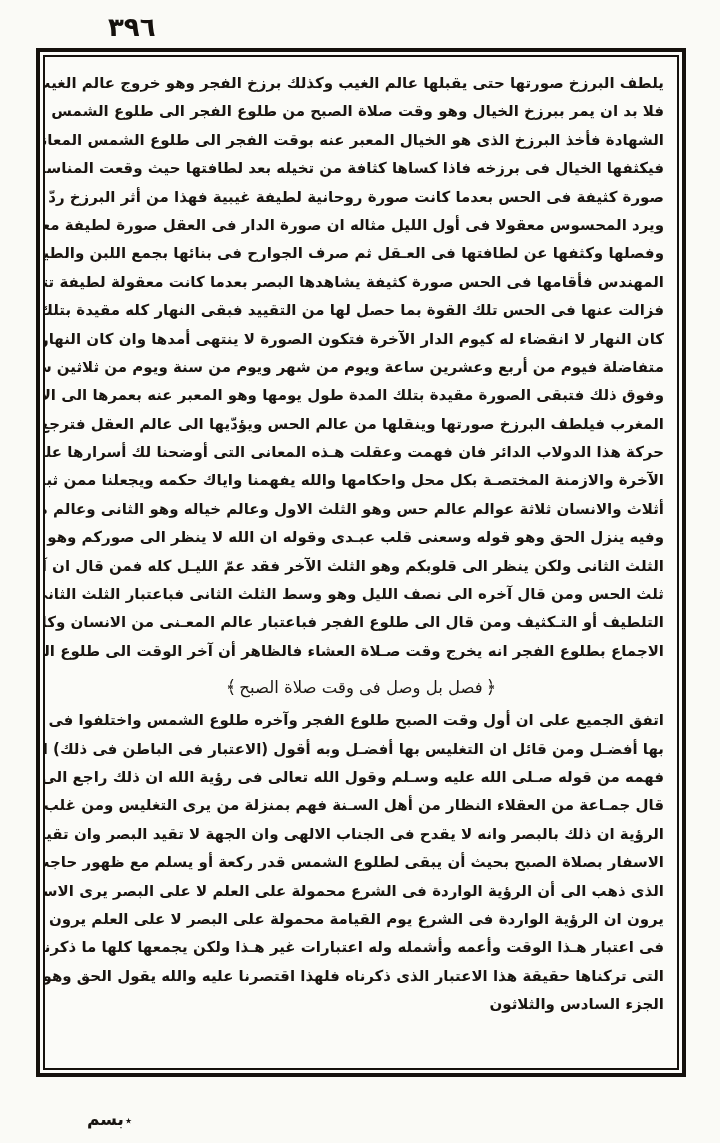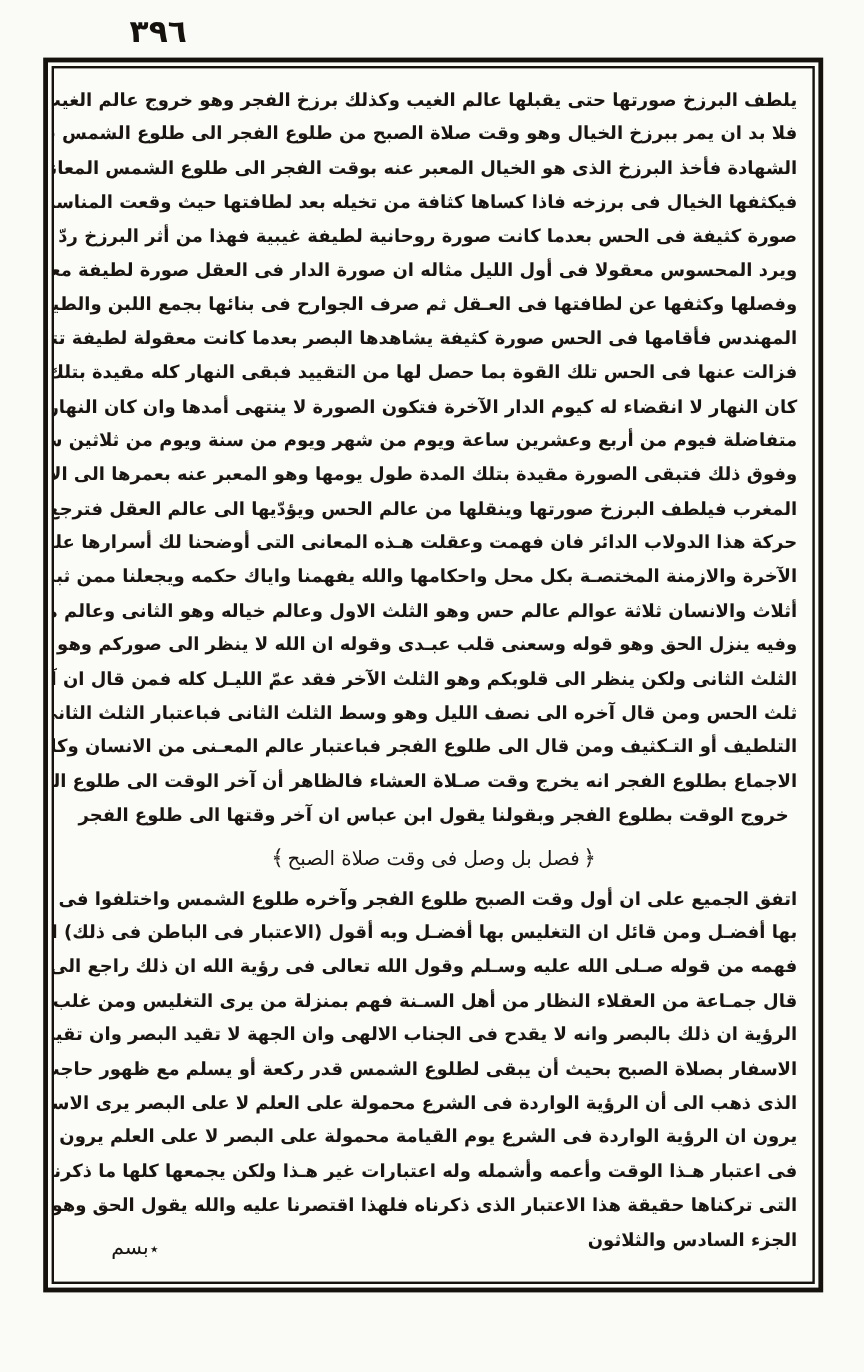--- a/index.html
+++ b/index.html
@@ -66,22 +66,22 @@
     font-weight: normal;
     font-size: 16.5px;
     height: 30px;
     line-height: 30px;
     margin: 7px 0 4px 0;
     white-space: nowrap;
   }
   .heading .orn { font-size: 18px; padding: 0 3px; }
   .catchword {
     position: absolute;
-    top: 1030px; right: 588px;   
-    font-weight: normal;
+    top: 1109px; right: 588px;   
+    font-weight: bold;
     font-size: 17px;
     direction: rtl;
     white-space: nowrap;
   }
   .catchword .orn { font-size: 13px; padding-left: 1px; }
 </style>
 </head>
 <body>
 
 <div class="sheet">
@@ -106,21 +106,20 @@
         <div class="ln">وفوق ذلك فتبقى الصورة مقيدة بتلك المدة طول يومها وهو المعبر عنه بعمرها الى الاجل المسمى الى ان يجىء وقت</div>
         <div class="ln">المغرب فيلطف البرزخ صورتها وينقلها من عالم الحس ويؤدّيها الى عالم العقل فترجع الى لطافتها من حيث جاءت هكذا</div>
         <div class="ln">حركة هذا الدولاب الدائر فان فهمت وعقلت هـذه المعانى التى أوضحنا لك أسرارها علمت علم الدنيا وعلم الموت وعلم</div>
         <div class="ln">الآخرة والازمنة المختصـة بكل محل واحكامها والله يفهمنا واياك حكمه ويجعلنا ممن ثبت فى معرفته ومعه فالليل ثلاثة</div>
         <div class="ln">أثلاث والانسان ثلاثة عوالم عالم حس وهو الثلث الاول وعالم خياله وهو الثانى وعالم معناه وهو الثلث الآخر من ليل نشأته</div>
         <div class="ln">وفيه ينزل الحق وهو قوله وسعنى قلب عبـدى وقوله ان الله لا ينظر الى صوركم وهو الثلث الاول ولا الى أعمالكم وهو</div>
         <div class="ln">الثلث الثانى ولكن ينظر الى قلوبكم وهو الثلث الآخر فقد عمّ الليـل كله فمن قال ان آخر الوقت الثلث الاول فباعتبار</div>
         <div class="ln">ثلث الحس ومن قال آخره الى نصف الليل وهو وسط الثلث الثانى فباعتبار الثلث الثانى وهو عالم خياله لانه محل العمل فى</div>
         <div class="ln">التلطيف أو التـكثيف ومن قال الى طلوع الفجر فباعتبار عالم المعـنى من الانسان وكل قائل بحسب ما ظهر له وقد وقع</div>
         <div class="ln">الاجماع بطلوع الفجر انه يخرج وقت صـلاة العشاء فالظاهر أن آخر الوقت الى طلوع الفجر لمحل الاجماع والاتفاق على</div>
-        <div class="ln center">خروج الوقت بطلوع الفجر وبقولنا يقول ابن عباس ان آخر وقتها الى طلوع الفجر</div>
 
         <div class="heading">
           <span class="orn">﴿</span><span>فصل بل وصل فى وقت صلاة الصبح</span><span class="orn">﴾</span>
         </div>
 
         <div class="ln">اتفق الجميع على ان أول وقت الصبح طلوع الفجر وآخره طلوع الشمس واختلفوا فى وقتها المختار فمن قائل ان الاسـفار</div>
         <div class="ln">بها أفضـل ومن قائل ان التغليس بها أفضـل وبه أقول (الاعتبار فى الباطن فى ذلك) اعـلم انه من غلب على</div>
         <div class="ln">فهمه من قوله صـلى الله عليه وسـلم وقول الله تعالى فى رؤية الله ان ذلك راجع الى العلم والعـقل لا الى البصر وبه</div>
         <div class="ln">قال جمـاعة من العقلاء النظار من أهل السـنة فهم بمنزلة من يرى التغليس ومن غلب على فهمه مما ورد فى الشرع من</div>
         <div class="ln">الرؤية ان ذلك بالبصر وانه لا يقدح فى الجناب الالهى وان الجهة لا تقيد البصر وان تقيدت الجارحـة فهو بمنزلة من يرى</div>

